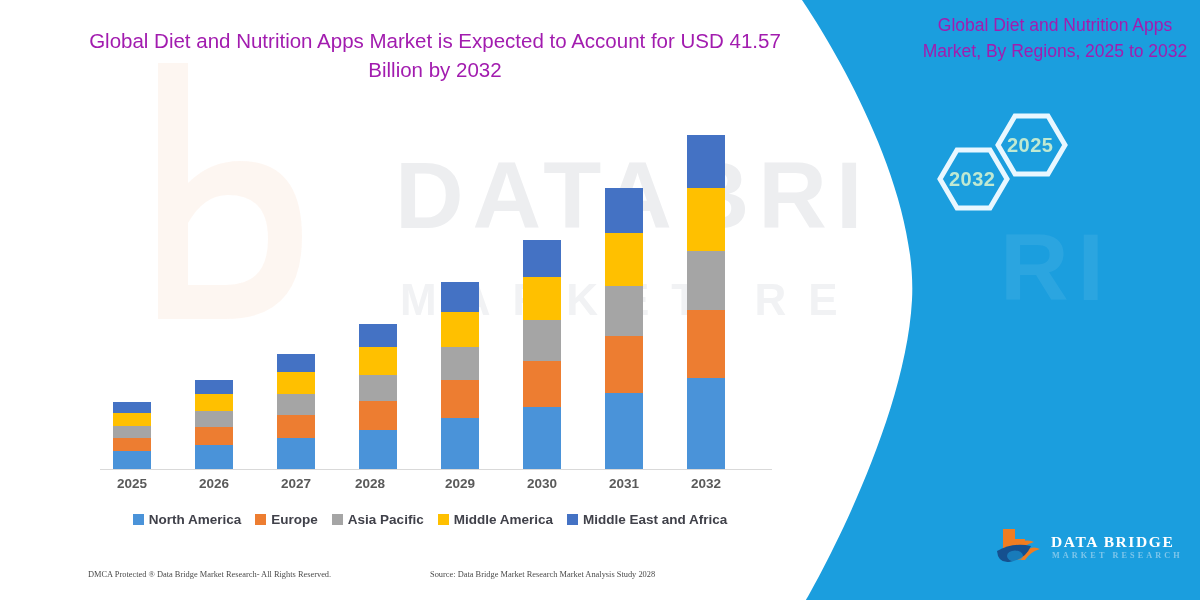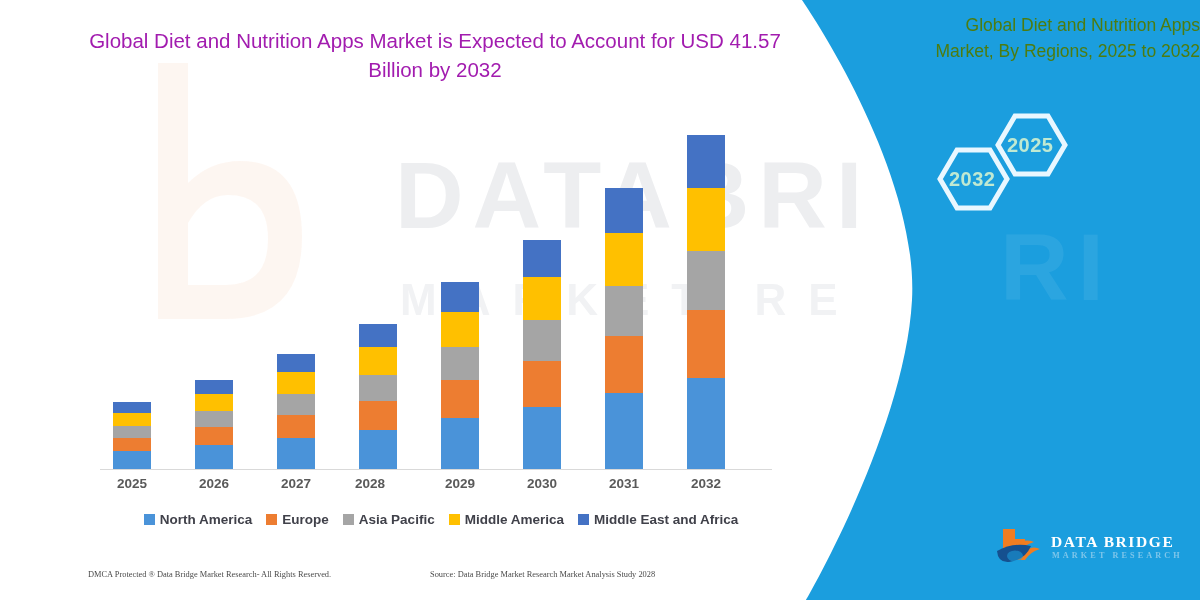--- a/index.html
+++ b/index.html
@@ -59,21 +59,21 @@
   #x-labels {
     position:absolute; left:100px; top:476px; width:665px; height:22px;
   }
   .x-label {
     position:absolute; width:60px; text-align:center;
     font-size:13.5px; font-weight:700; color:#595959;
   }
 
   
   #legend {
-    position:absolute; left:11px; top:512px; width:860px;
+    position:absolute; left:0; top:512px; width:860px;
     display:flex; justify-content:center; align-items:center; gap:14px;
   }
   .legend-item { display:flex; align-items:center; gap:5px; }
   .legend-swatch { width:11px; height:11px; display:block; }
   .legend-label { font-size:13.5px; font-weight:700; color:#40414a; }
 
   
   #footer-left {
     position:absolute; left:88px; top:570px;
     font-size:8.4px; color:#4a4a4a;
@@ -90,22 +90,22 @@
     position:absolute; left:0; top:0; width:1200px; height:424px;
     pointer-events:none;
   }
   #blue-shape { position:absolute; left:0; top:0; }
 
   #panel-content {
     position:absolute; left:880px; top:0; width:320px; height:600px;
   }
   #panel-title {
     position:absolute; left:8px; top:12px; width:312px;
-    font-size:17.5px; line-height:1.5; color:#4d7c0f;
-    font-weight:400; text-align:right; padding-left:22px;
+    font-size:17.5px; line-height:1.5; color:#a21caf;
+    font-weight:400; text-align:center; padding-left:22px;
   }
   #hexes { position:absolute; left:35px; top:98px; width:250px; height:130px; }
   .hex-year {
     position:absolute; font-size:20px; font-weight:700; color:#bfe9d2;
     letter-spacing:.5px;
   }
   #brand-line {
     position:absolute; left:0; top:250px; width:320px;
     text-align:center; font-size:17px; line-height:1.7;
     color:#f2f7cf; letter-spacing:1.2px;

